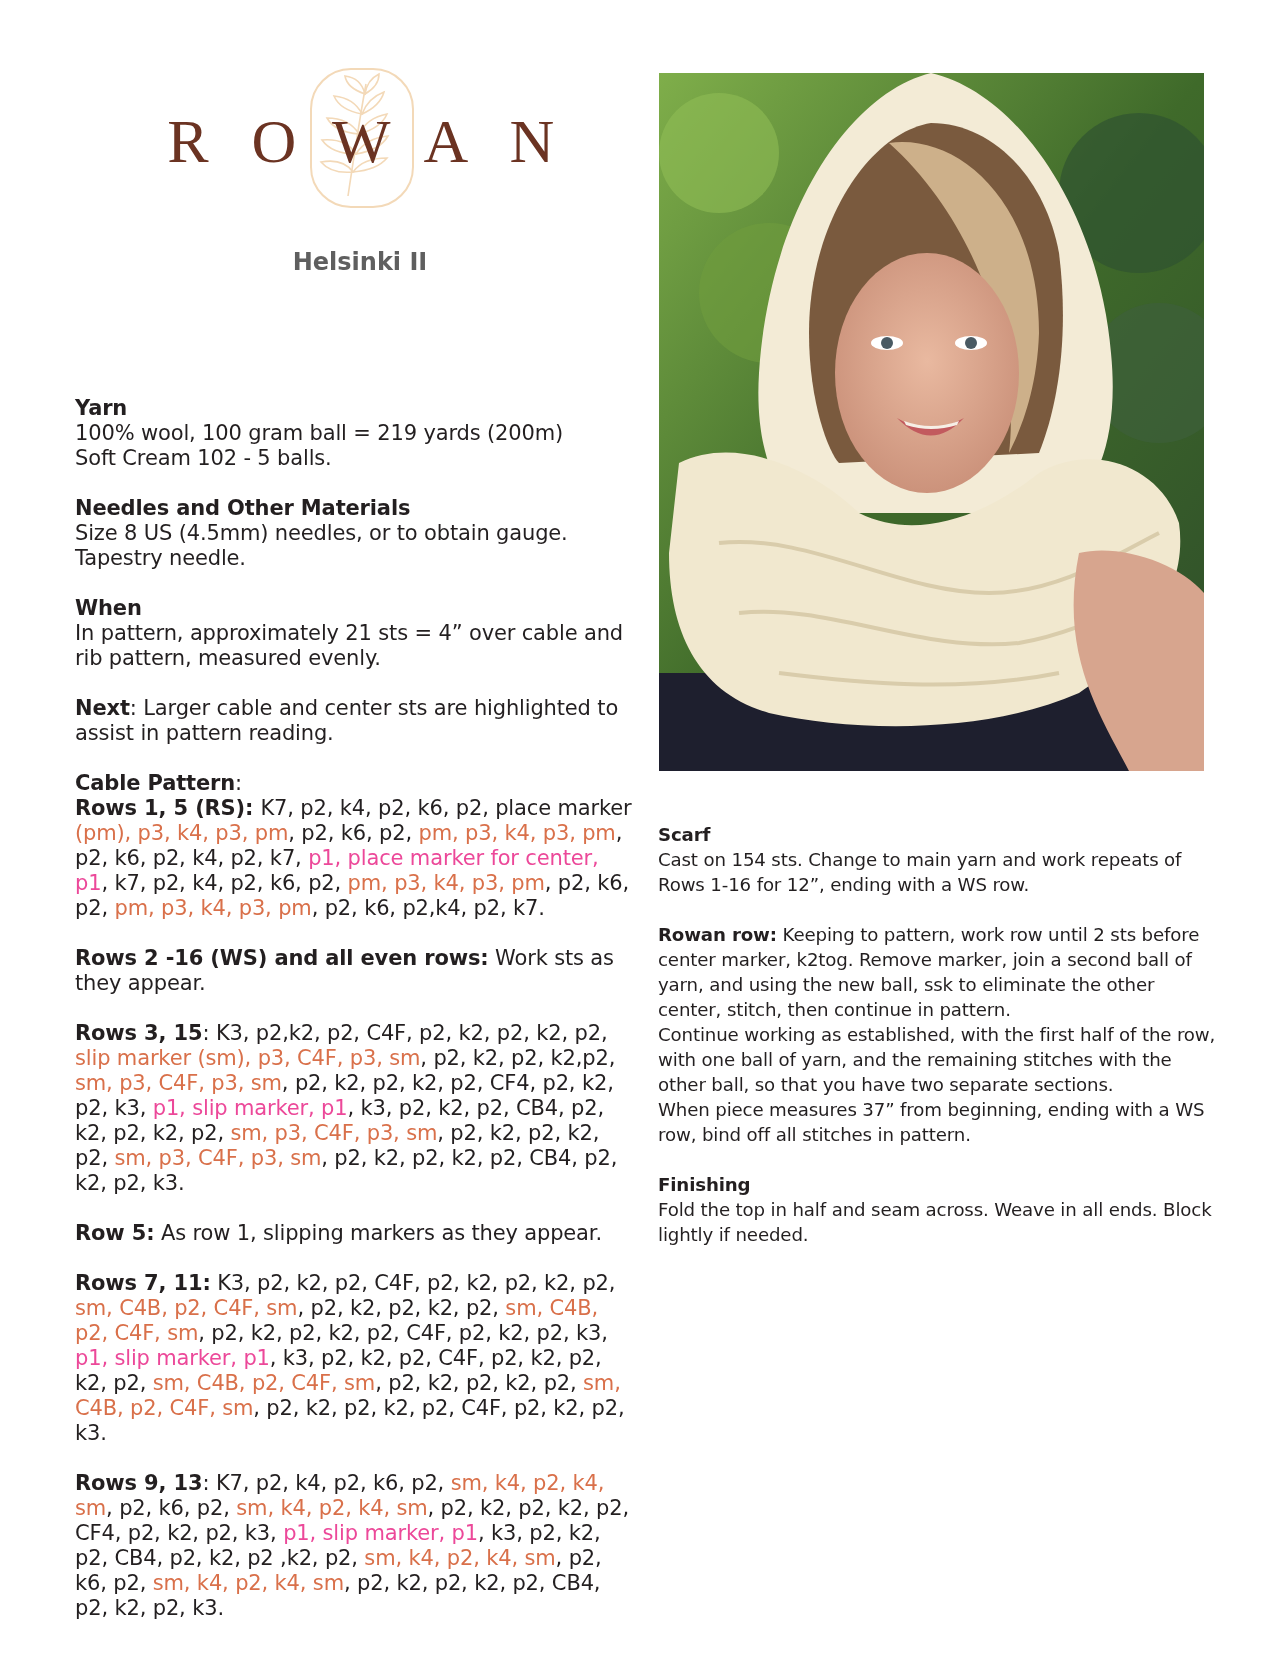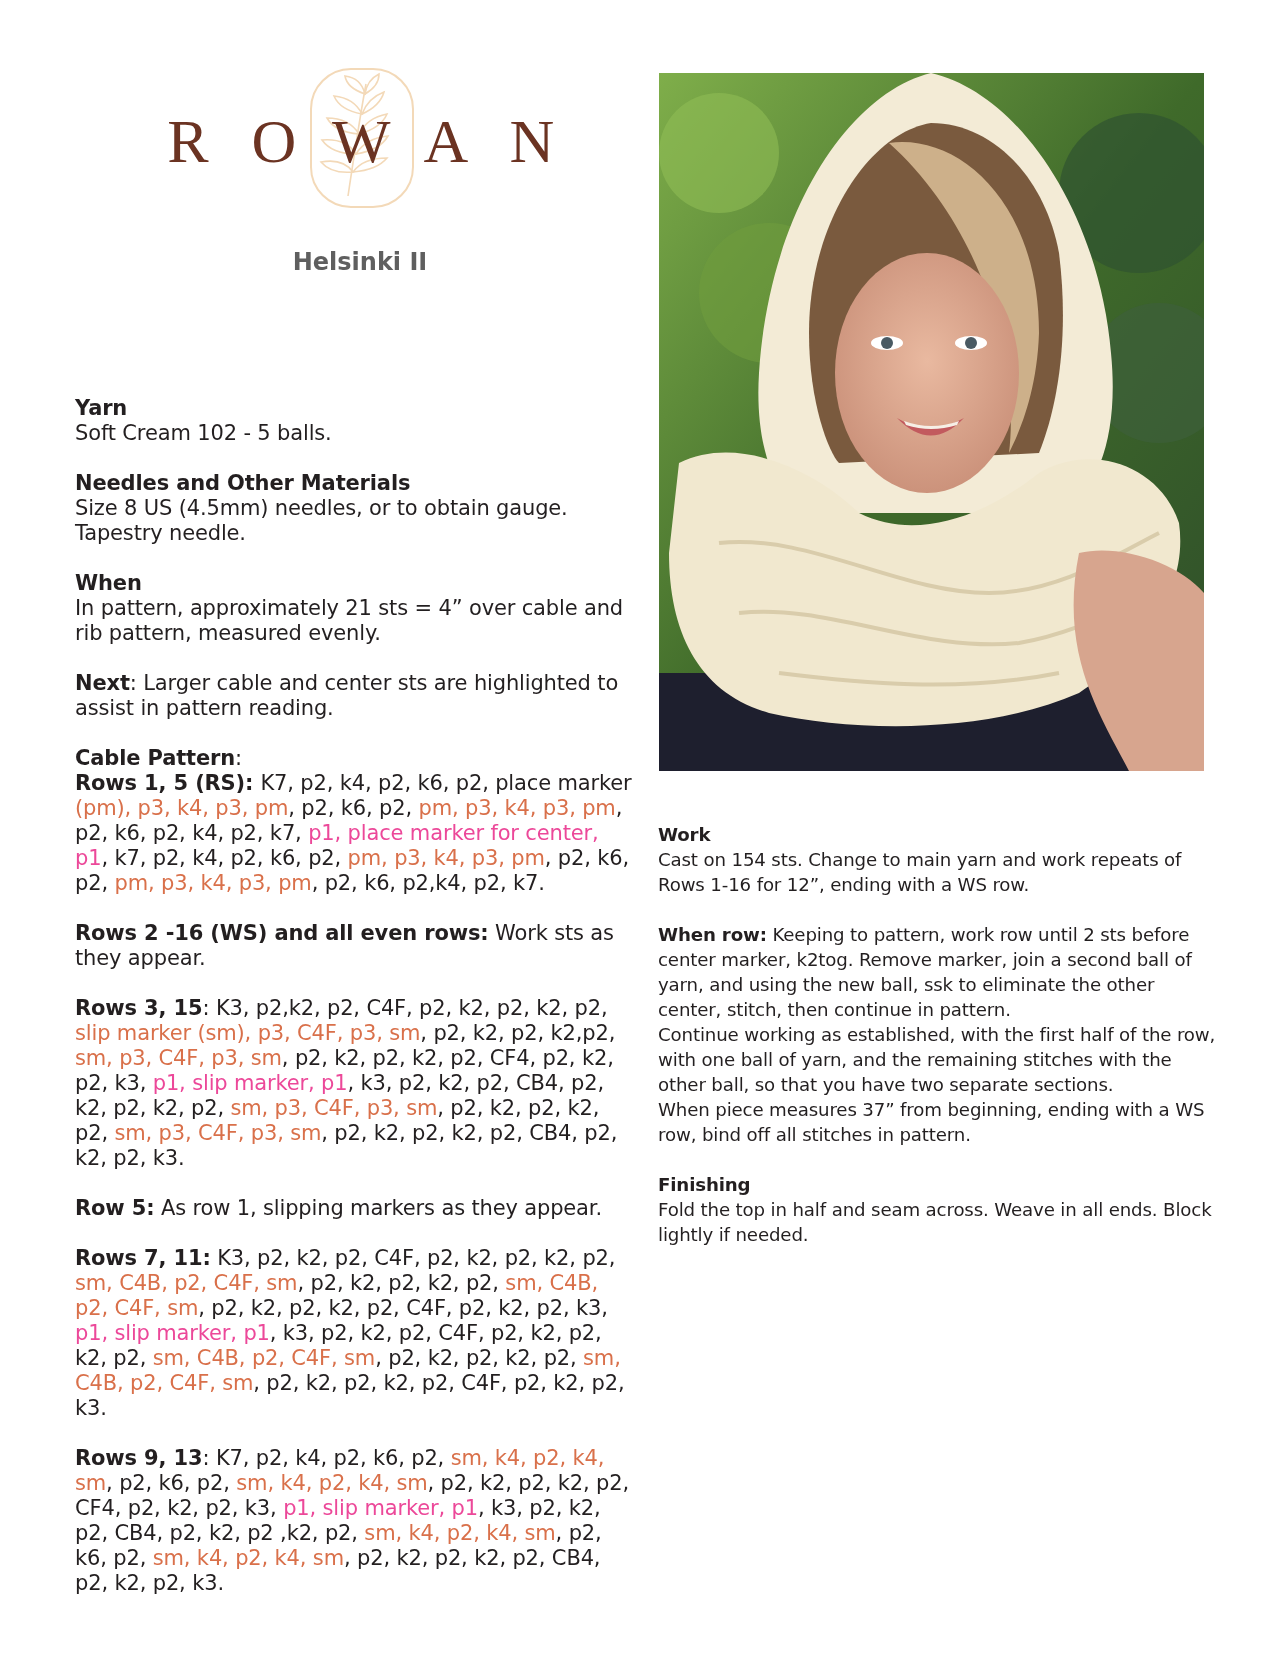--- a/index.html
+++ b/index.html
@@ -111,20 +111,21 @@
     <path d="M80 540 C 170 530, 260 580, 360 570 C 420 560, 470 530, 500 520" fill="none" stroke="#d9ccab" stroke-width="4"></path>
     <path d="M120 600 C 200 610, 300 620, 400 600" fill="none" stroke="#d9ccab" stroke-width="4"></path>
 
     <path d="M420 480 C 460 470, 520 490, 545 520 L 545 698 L 470 698 C 440 640, 400 580, 420 480 Z" fill="#d7a58e"></path>
   </svg>
 </div>
 
 <div class="col-left">
   <div class="sec">
     <div class="h">Yarn</div>
+    <div>100% wool, 100 gram ball = 219 yards (200m)</div>
     <div>Soft Cream 102 - 5 balls.</div>
   </div>
 
   <div class="sec">
     <div class="h">Needles and Other Materials</div>
     <div>Size 8 US (4.5mm) needles, or to obtain gauge.</div>
     <div>Tapestry needle.</div>
   </div>
 
   <div class="sec">
@@ -144,25 +145,25 @@
         <div class="sec"><span class="b">Rows 3, 15</span><span>: K3, p2,k2, p2, C4F, p2, k2, p2, k2, p2, </span><span class="o">slip marker (sm), p3, C4F, p3, sm</span><span>, p2, k2, p2, k2,p2, </span><span class="o">sm, p3, C4F, p3, sm</span><span>, p2, k2, p2, k2, p2, CF4, p2, k2, p2, k3, </span><span class="t">p1, slip marker, p1</span><span>, k3, p2, k2, p2, CB4, p2, k2, p2, k2, p2, </span><span class="o">sm, p3, C4F, p3, sm</span><span>,  p2, k2, p2, k2, p2, </span><span class="o">sm, p3, C4F, p3, sm</span><span>,  p2, k2, p2, k2, p2, CB4, p2, k2, p2, k3.</span></div>
         <div class="sec"><span class="b">Row 5:</span><span> As row 1, slipping markers as they appear.</span></div>
         <div class="sec"><span class="b">Rows 7, 11:</span><span> K3, p2, k2, p2, C4F, p2, k2, p2, k2, p2, </span><span class="o">sm, C4B, p2, C4F, sm</span><span>,  p2, k2, p2, k2, p2, </span><span class="o">sm, C4B, p2, C4F, sm</span><span>, p2, k2, p2, k2, p2, C4F, p2, k2, p2, k3, </span><span class="t">p1, slip marker, p1</span><span>, k3, p2, k2, p2, C4F, p2, k2, p2, k2, p2, </span><span class="o">sm, C4B, p2, C4F, sm</span><span>,  p2, k2, p2, k2, p2, </span><span class="o">sm, C4B, p2, C4F, sm</span><span>,  p2, k2, p2, k2, p2, C4F, p2, k2, p2, k3.</span></div>
         <div class="sec"><span class="b">Rows 9, 13</span><span>: K7, p2, k4, p2, k6, p2, </span><span class="o">sm, k4, p2, k4, sm</span><span>, p2, k6, p2, </span><span class="o">sm, k4, p2, k4, sm</span><span>,  p2, k2, p2, k2, p2, CF4, p2, k2, p2, k3, </span><span class="t">p1, slip marker, p1</span><span>, k3, p2, k2, p2, CB4, p2, k2, p2 ,k2, p2, </span><span class="o">sm, k4, p2, k4, sm</span><span>, p2, k6, p2, </span><span class="o">sm, k4, p2, k4, sm</span><span>, p2, k2, p2, k2, p2, CB4, p2, k2, p2, k3.</span></div>
       </div>
   </div>
 </div>
 
 <div class="col-right">
   <div class="sec">
-    <div class="h">Work</div>
+    <div class="h">Scarf</div>
     <div>Cast on 154 sts. Change to main yarn and work repeats of Rows 1-16 for 12”, ending with a WS row.</div>
   </div>
   <div class="sec">
-    <div><span class="b">When row:</span><span> Keeping to pattern, work row until 2 sts before center marker, k2tog.  Remove marker, join a second ball of yarn, and using the new ball, ssk to eliminate the other center, stitch, then continue in pattern.</span></div>
+    <div><span class="b">Rowan row:</span><span> Keeping to pattern, work row until 2 sts before center marker, k2tog.  Remove marker, join a second ball of yarn, and using the new ball, ssk to eliminate the other center, stitch, then continue in pattern.</span></div>
     <div>Continue working as established, with the first half of the row, with one ball of yarn, and the remaining stitches with the other ball, so that you have two separate sections.</div>
     <div>When piece measures 37” from beginning, ending with a WS row, bind off all stitches in pattern.</div>
   </div>
   <div class="sec">
     <div class="h">Finishing</div>
     <div>Fold the top in half and seam across.  Weave in all ends. Block lightly if needed.</div>
   </div>
 </div>
 
 </body></html>

